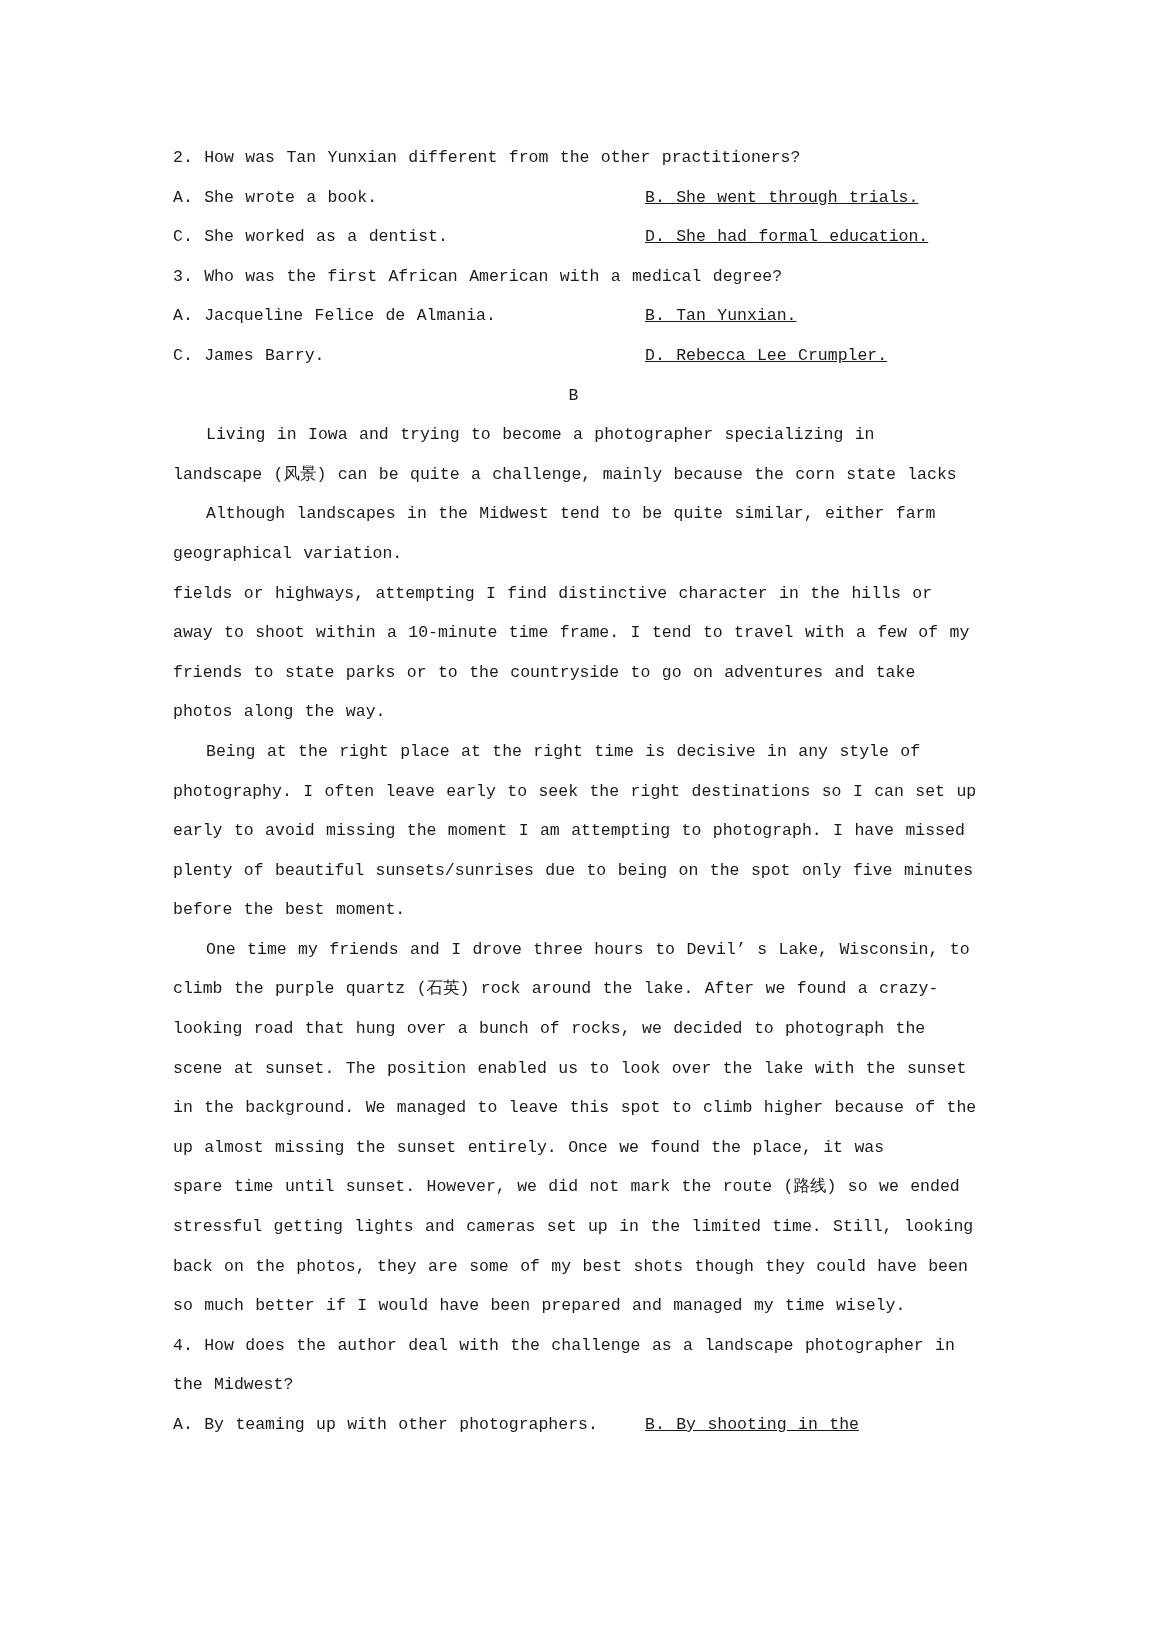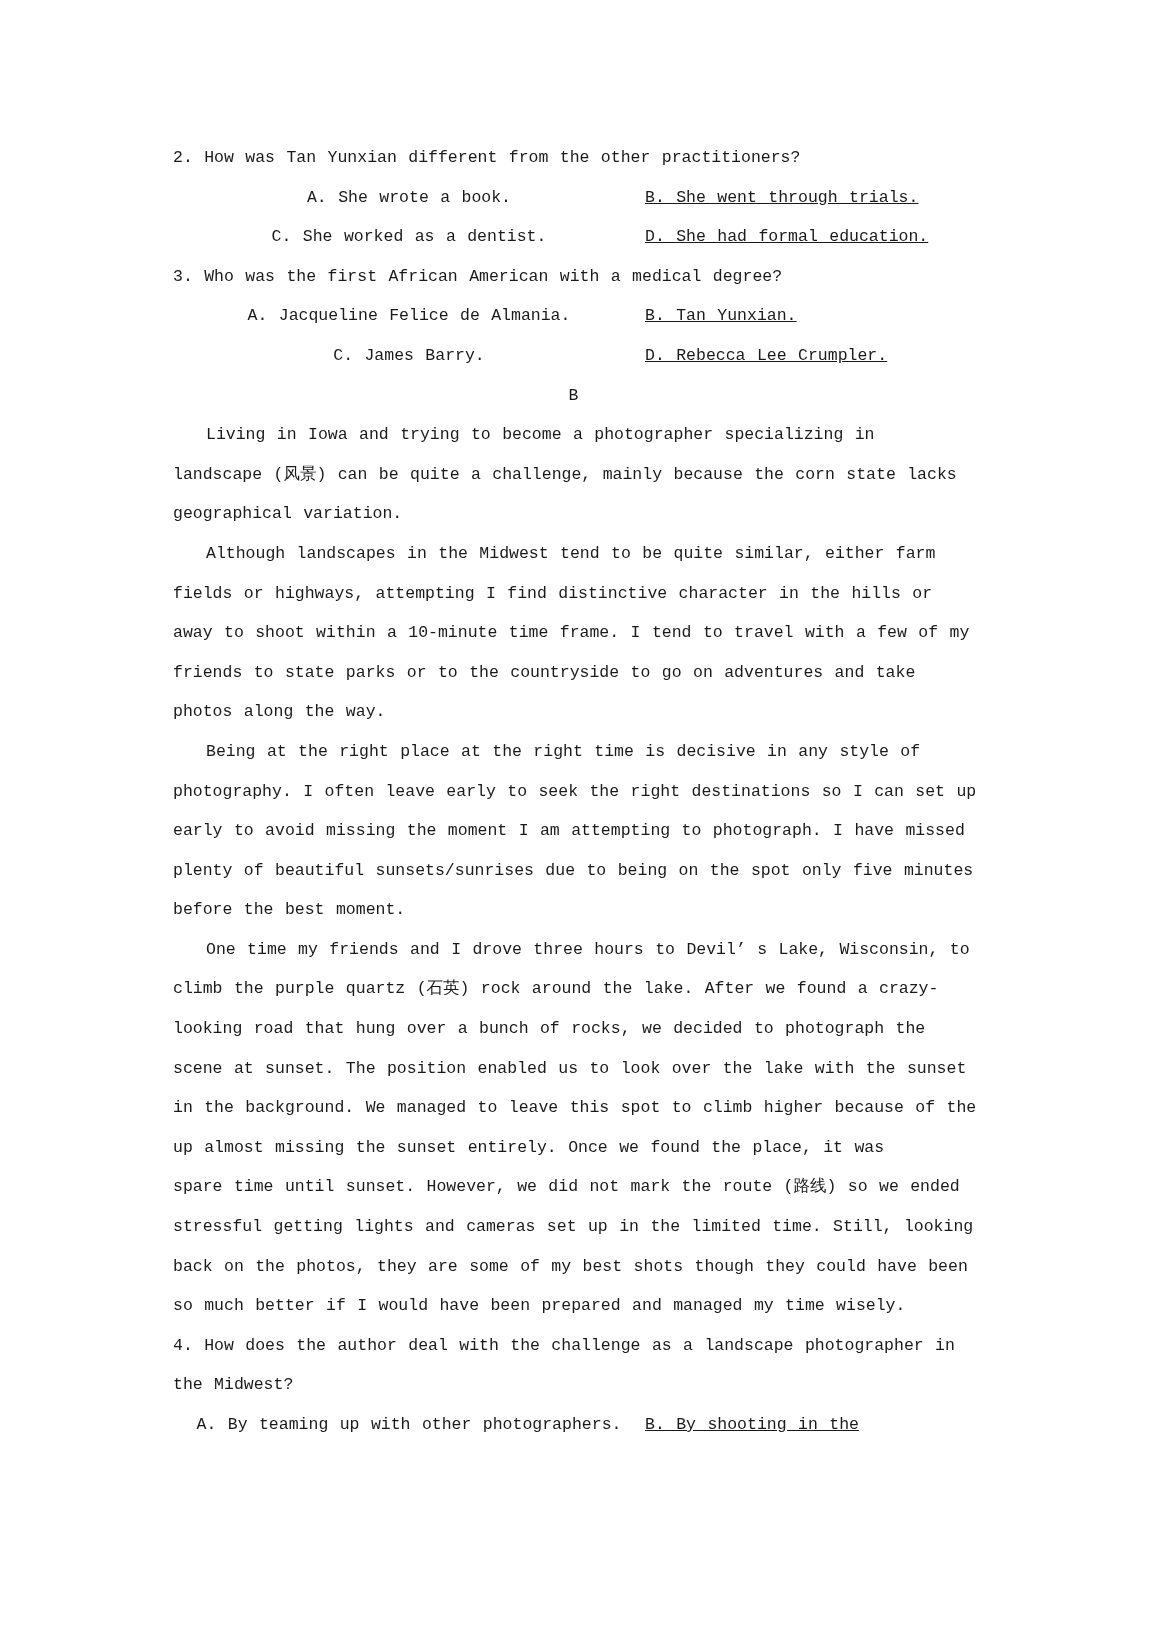--- a/index.html
+++ b/index.html
@@ -16,21 +16,21 @@
     word-spacing: 1.5px;
     overflow: hidden;
   }
   .line {
     display: block;
     height: 39.6px;
     line-height: 39.6px;
     white-space: nowrap;
   }
   .opt-row { display: flex; }
-  .opt-a { width: 472px; flex: none; white-space: nowrap; text-align: center; }
+  .opt-a { width: 472px; flex: none; white-space: nowrap; }
   .opt-b { white-space: nowrap; text-decoration: underline; }
   .center { text-align: center; }
   .indent { text-indent: 33px; }
 </style>
 </head>
 <body>
 
 <div class="page">
 
   <div class="line">2. How was Tan Yunxian different from the other practitioners?</div>
@@ -50,23 +50,23 @@
   </div>
   <div class="line opt-row">
     <span class="opt-a">C. James Barry.</span>
     <span class="opt-b">D. Rebecca Lee Crumpler.</span>
   </div>
 
   <div class="line center">B</div>
 
   <div class="line indent">Living in Iowa and trying to become a photographer specializing in</div>
   <div class="line">landscape (风景) can be quite a challenge, mainly because the corn state lacks</div>
+  <div class="line indent">Although landscapes in the Midwest tend to be quite similar, either farm</div>
+
   <div class="line">geographical variation.</div>
-
-  <div class="line indent">Although landscapes in the Midwest tend to be quite similar, either farm</div>
   <div class="line">fields or highways, attempting I find distinctive character in the hills or</div>
   <div class="line">away to shoot within a 10-minute time frame. I tend to travel with a few of my</div>
   <div class="line">friends to state parks or to the countryside to go on adventures and take</div>
   <div class="line">photos along the way.</div>
 
   <div class="line indent">Being at the right place at the right time is decisive in any style of</div>
   <div class="line">photography. I often leave early to seek the right destinations so I can set up</div>
   <div class="line">early to avoid missing the moment I am attempting to photograph. I have missed</div>
   <div class="line">plenty of beautiful sunsets/sunrises due to being on the spot only five minutes</div>
   <div class="line">before the best moment.</div>

